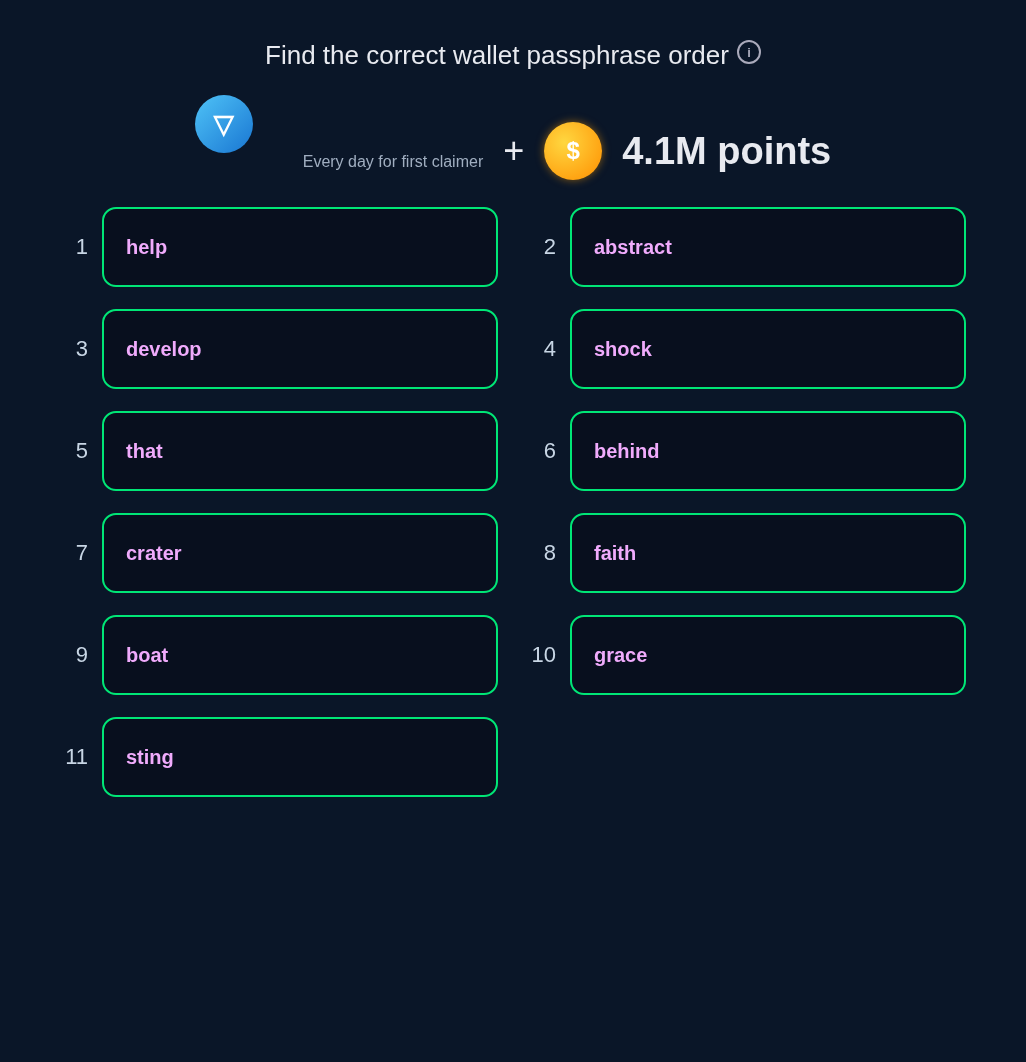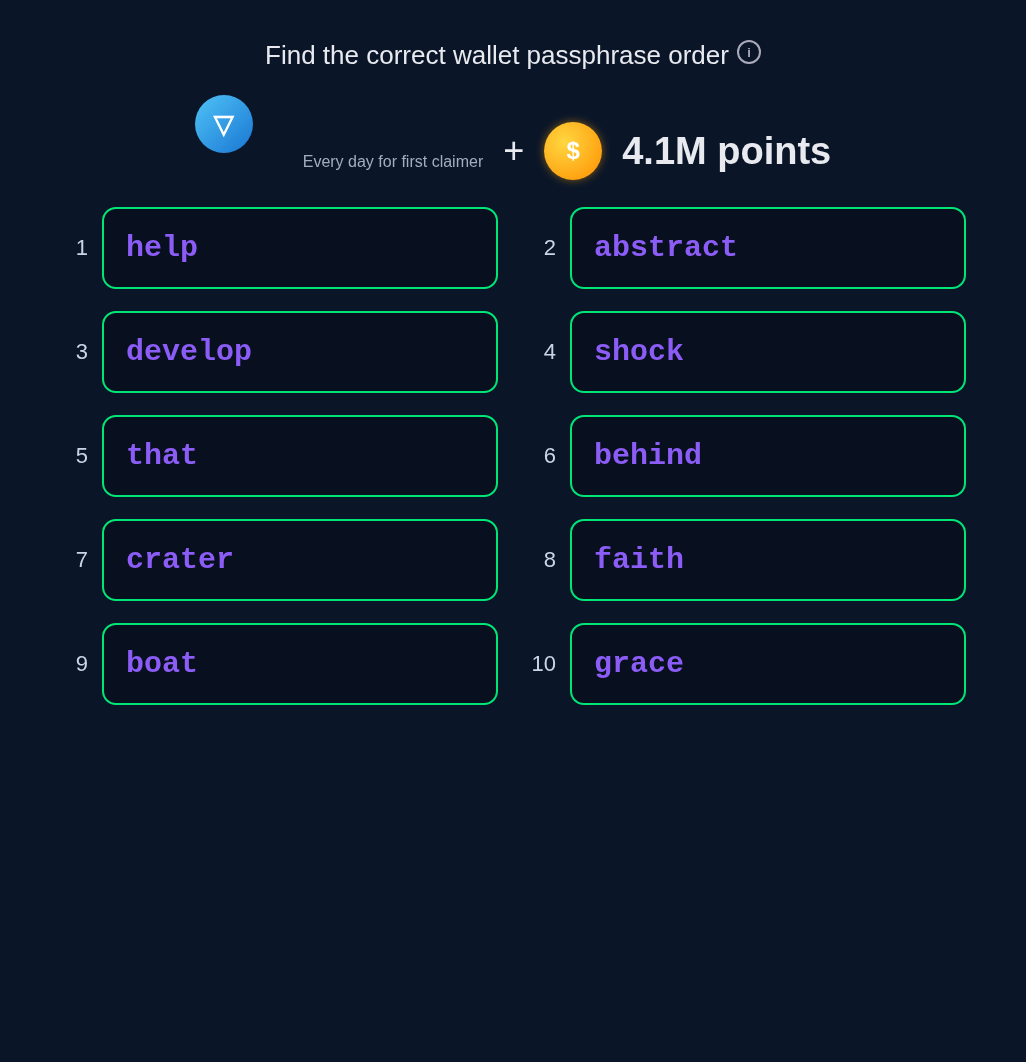--- a/index.html
+++ b/index.html
@@ -137,24 +137,23 @@
       border: 2.5px solid #00e676;
       border-radius: 14px;
       padding: 22px 22px;
       background: #080f1e;
       min-height: 80px;
       display: flex;
       align-items: center;
     }
 
     .word-text {
-      color: #8b5cf6;
-      font-size: 30px;
+      color: #f0abfc;
+      font-size: 20px;
       font-weight: 600;
-      font-family: Liberation Mono, monospace;
     }
 
     .reward-top {
       display: flex;
       flex-direction: column;
       align-items: center;
     }
 
     .reward-main-row {
       display: flex;
@@ -246,13 +245,19 @@
       <div class="word-box">
         <span class="word-text">boat</span>
       </div>
     </div>
     <div class="word-row">
       <span class="word-number">10</span>
       <div class="word-box">
         <span class="word-text">grace</span>
       </div>
     </div>
+    <div class="word-row">
+      <span class="word-number">11</span>
+      <div class="word-box">
+        <span class="word-text">sting</span>
+      </div>
+    </div>
   </div>
 
 </body></html>

